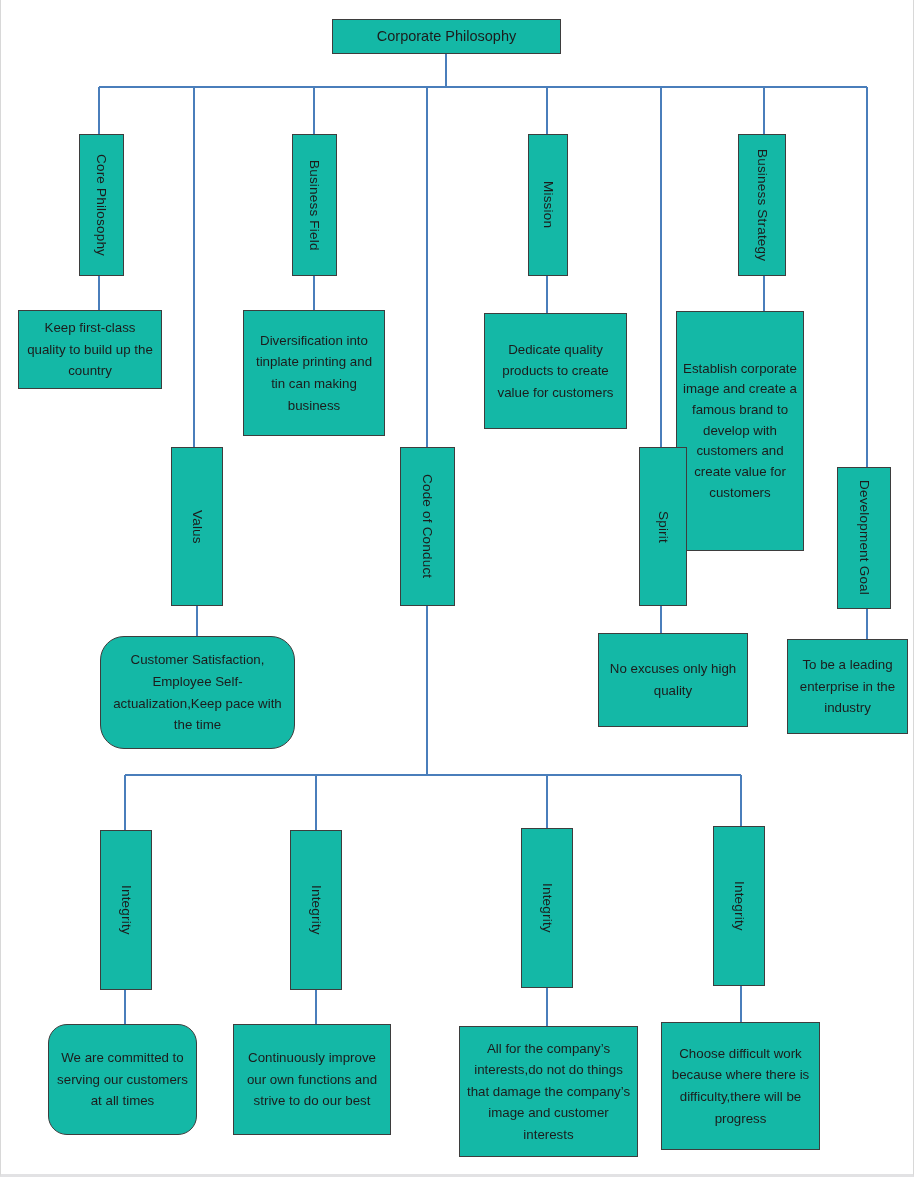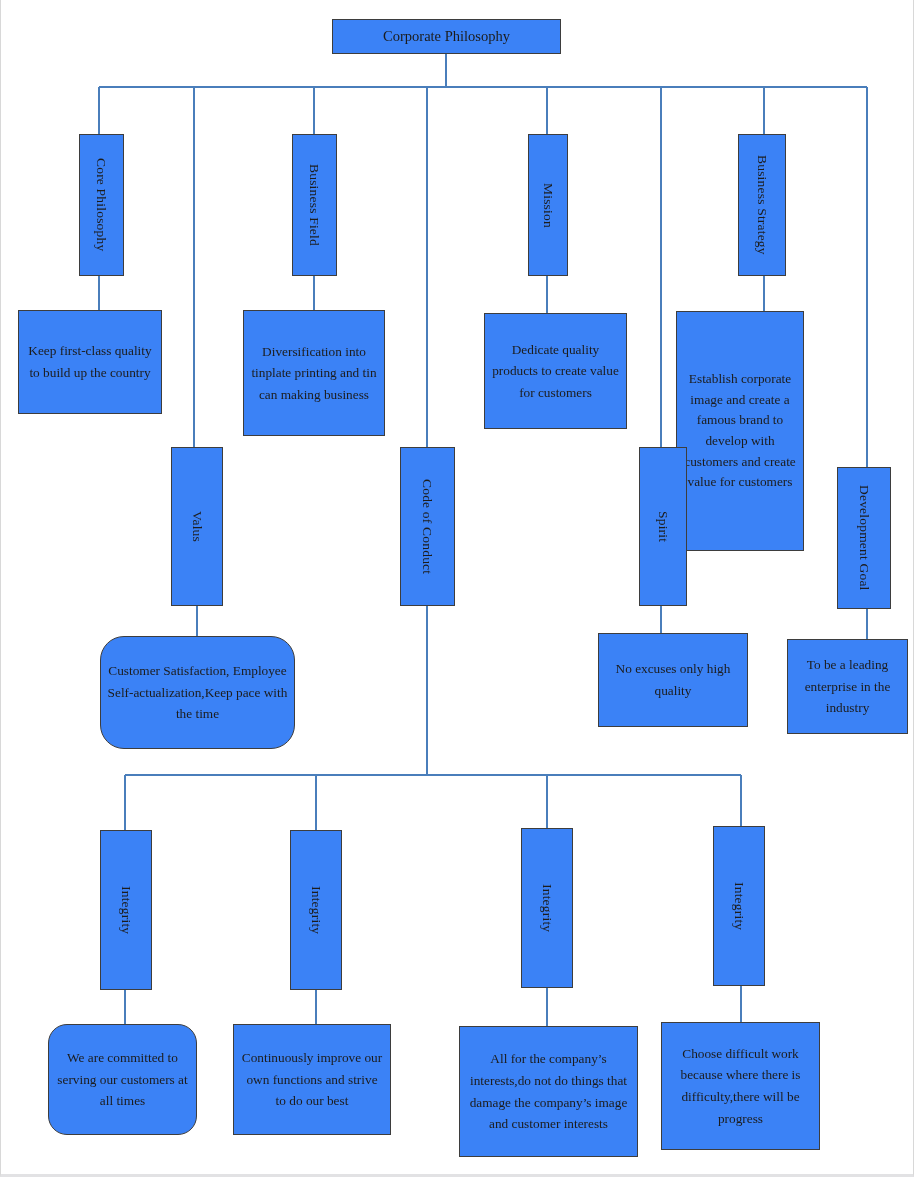--- a/index.html
+++ b/index.html
@@ -30,29 +30,28 @@
   svg.wires {
     position: absolute;
     left: 0; top: 0;
     width: 914px;
     height: 1177px;
     pointer-events: none;
   }
   .node {
     position: absolute;
     box-sizing: border-box;
-    background: #3b82f6;
+    background: #14b8a6;
     border: 1.6px solid #3d3d3d;
     display: flex;
     align-items: center;
     justify-content: center;
     text-align: center;
     color: #1c1c1c;
     z-index: 2;
-    font-family: Liberation Serif, serif;
   }
   .node .txt {
     display: block;
     width: 100%;
     line-height: 1.55;
     padding: 0 6px;
     box-sizing: border-box;
   }
   
   .node.root { font-size: 14.5px; }
@@ -134,21 +133,21 @@
     </div>
 
     <div class="node vert" style="left:527px; top:134px; width:40px; height:142px;">
       <span class="txt">Mission</span>
     </div>
 
     <div class="node vert" style="left:737px; top:134px; width:48px; height:142px;">
       <span class="txt">Business Strategy</span>
     </div>
 
-    <div class="node desc" style="left:17px; top:310px; width:144px; height:104px;">
+    <div class="node desc" style="left:17px; top:310px; width:144px; height:79px;">
       <span class="txt">Keep first-class quality to build up the country</span>
     </div>
 
     <div class="node desc" style="left:242px; top:310px; width:142px; height:126px;">
       <span class="txt">Diversification into tinplate printing and tin can making business</span>
     </div>
 
     <div class="node desc" style="left:483px; top:313px; width:143px; height:116px;">
       <span class="txt">Dedicate quality products to create value for customers</span>
     </div>

